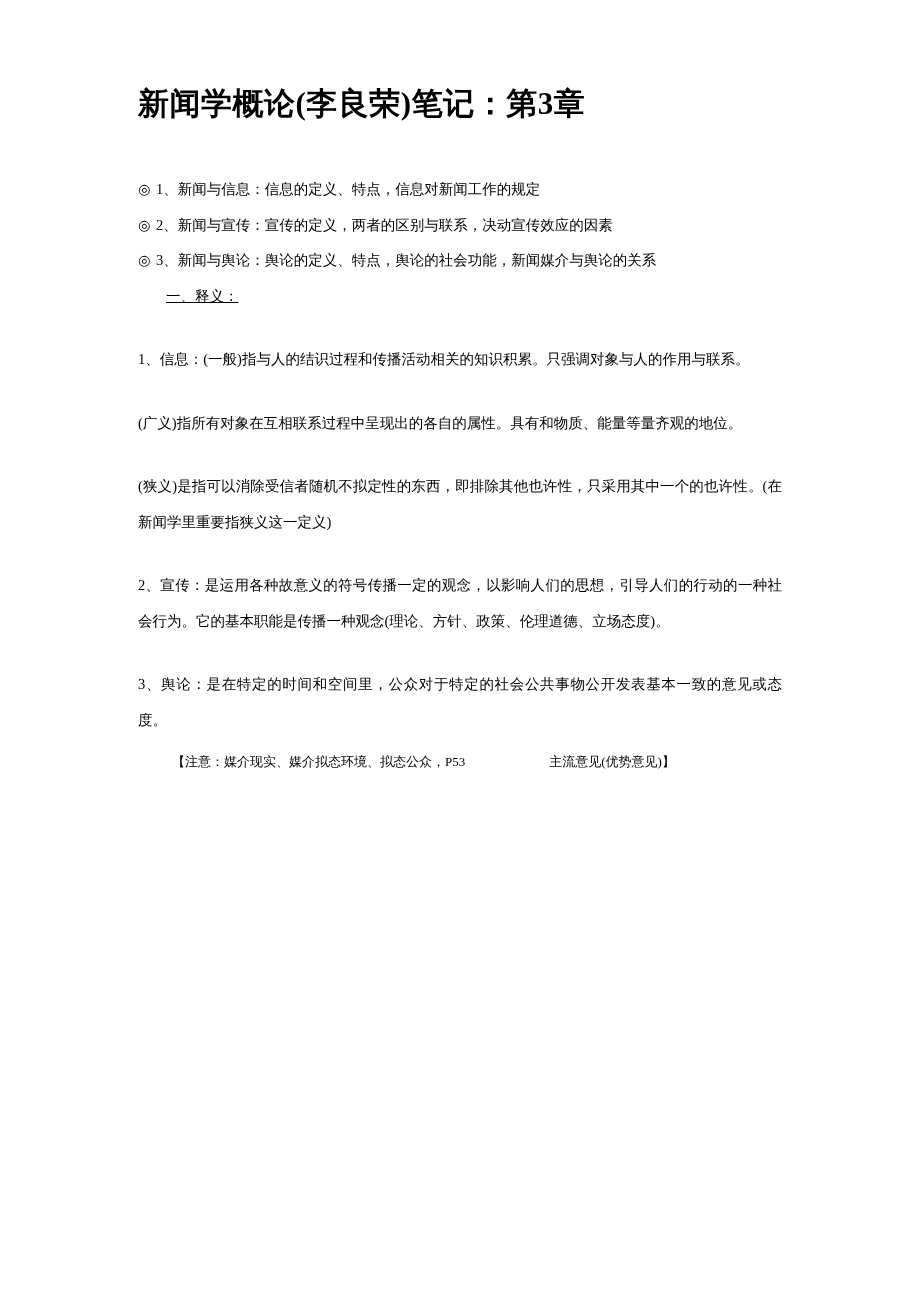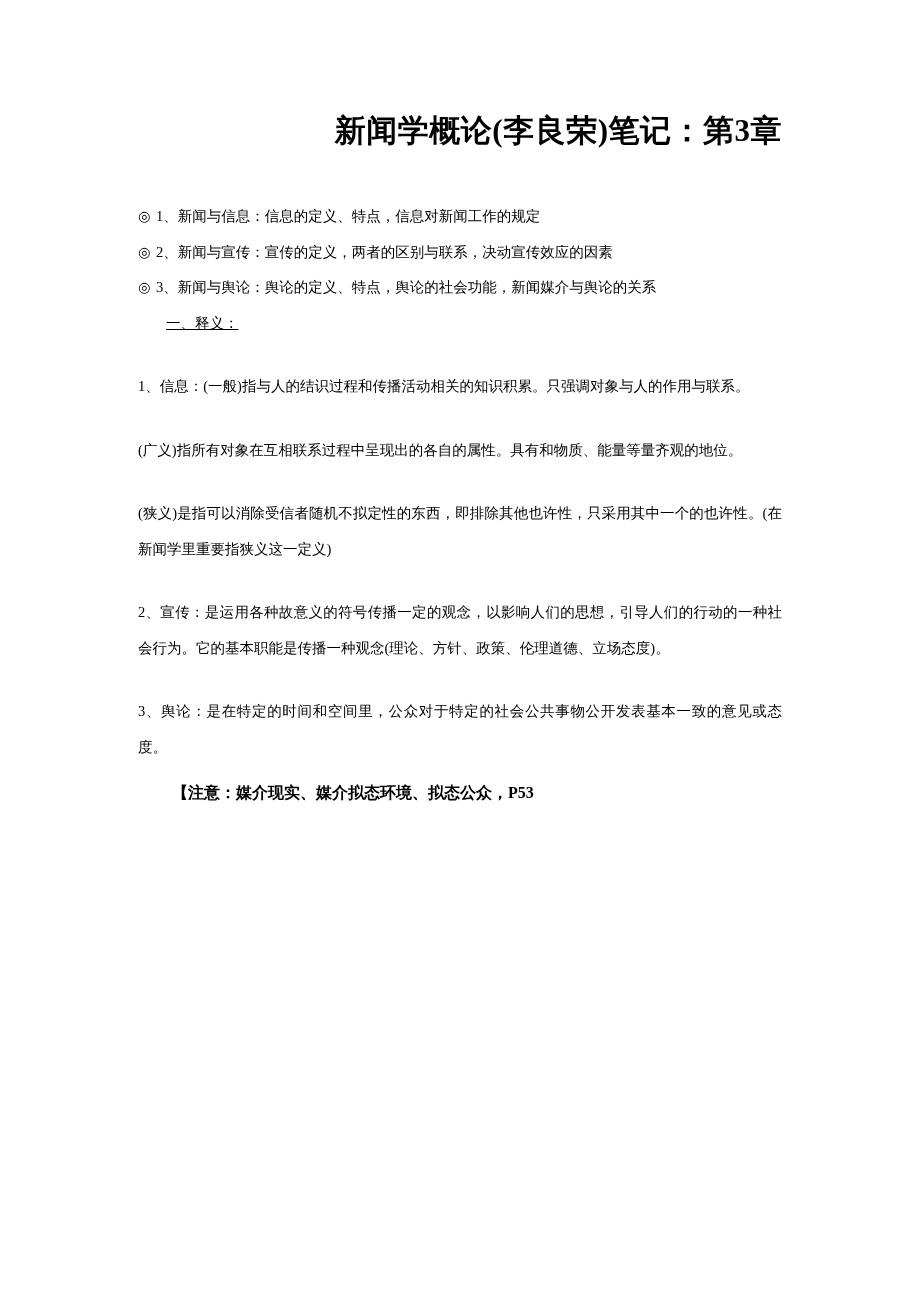--- a/index.html
+++ b/index.html
@@ -16,24 +16,24 @@
   }
   .page {
     position: relative;
     width: 920px;
     height: 1302px;
     box-sizing: border-box;
     padding: 0 138px;
   }
   .doc-title {
     margin: 0;
-    padding-top: 111px;
+    padding-top: 84px;
     font-size: 31px;
     font-weight: bold;
-    text-align: right;
+    text-align: left;
     letter-spacing: 0.5px;
     line-height: 1.3;
     font-family: "Liberation Serif", "DejaVu Serif", serif;
   }
   .body-block {
     margin-top: 48px;
     font-size: 14.5px;
     line-height: 2.45;
   }
   .row-split {
@@ -67,23 +67,22 @@
     margin: 0;
     text-align: justify;
     text-justify: inter-ideograph;
   }
   .para-gap {
     margin-top: 28px;
   }
   .note-row {
     margin-top: 8px;
     display: flex;
-    font-size: 16px;
+    font-size: 13px;
     line-height: 2.45;
-    font-weight: bold;
   }
   .note-left {
     padding-left: 34px;
     white-space: nowrap;
   }
   .note-right {
     margin-left: 84px;
     white-space: nowrap;
   }
 </style>
@@ -115,16 +114,17 @@
     <div class="para indent-1">一、释义：</div>
 
     <p class="para para-gap">1、信息：(一般)指与人的结识过程和传播活动相关的知识积累。只强调对象与人的作用与联系。</p>
     <p class="para para-gap">(广义)指所有对象在互相联系过程中呈现出的各自的属性。具有和物质、能量等量齐观的地位。</p>
     <p class="para para-gap">(狭义)是指可以消除受信者随机不拟定性的东西，即排除其他也许性，只采用其中一个的也许性。(在新闻学里重要指狭义这一定义)</p>
     <p class="para para-gap">2、宣传：是运用各种故意义的符号传播一定的观念，以影响人们的思想，引导人们的行动的一种社会行为。它的基本职能是传播一种观念(理论、方针、政策、伦理道德、立场态度)。</p>
     <p class="para para-gap">3、舆论：是在特定的时间和空间里，公众对于特定的社会公共事物公开发表基本一致的意见或态度。</p>
 
     <div class="note-row">
       <span class="note-left">【注意：媒介现实、媒介拟态环境、拟态公众，P53</span>
+      <span class="note-right">主流意见(优势意见)】</span>
     </div>
 
   </div>
 </div>
 
 </body></html>

